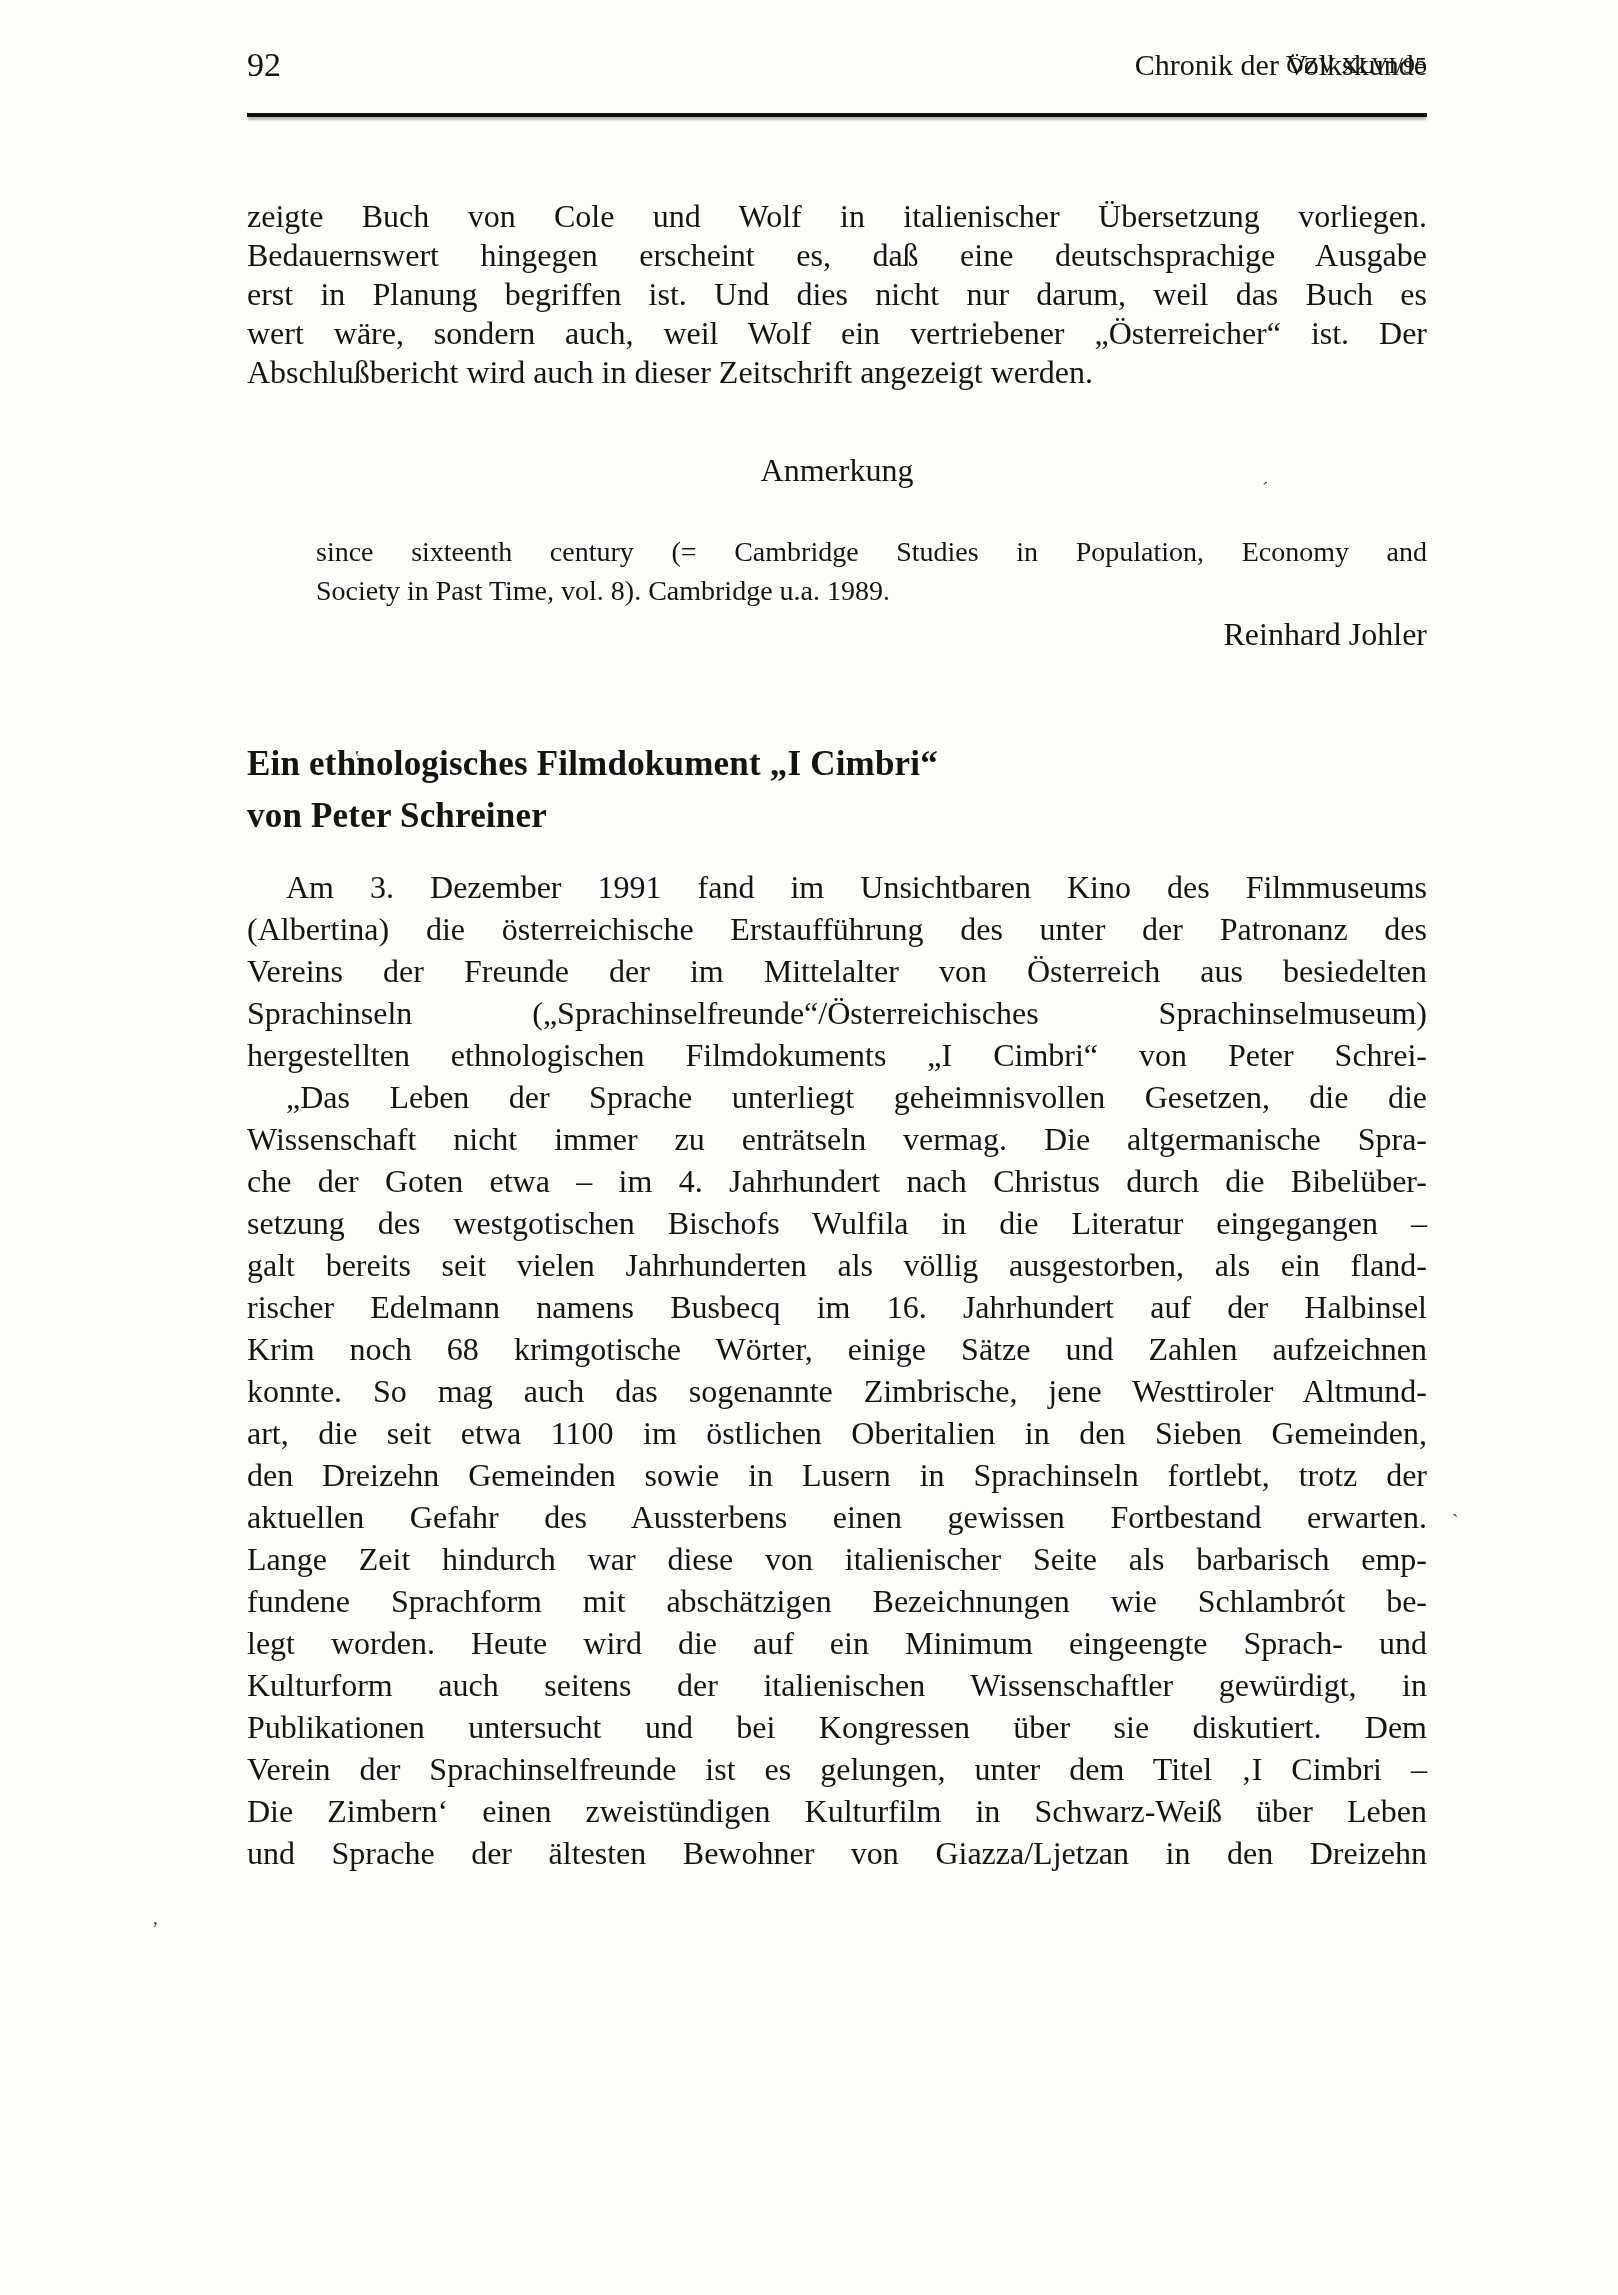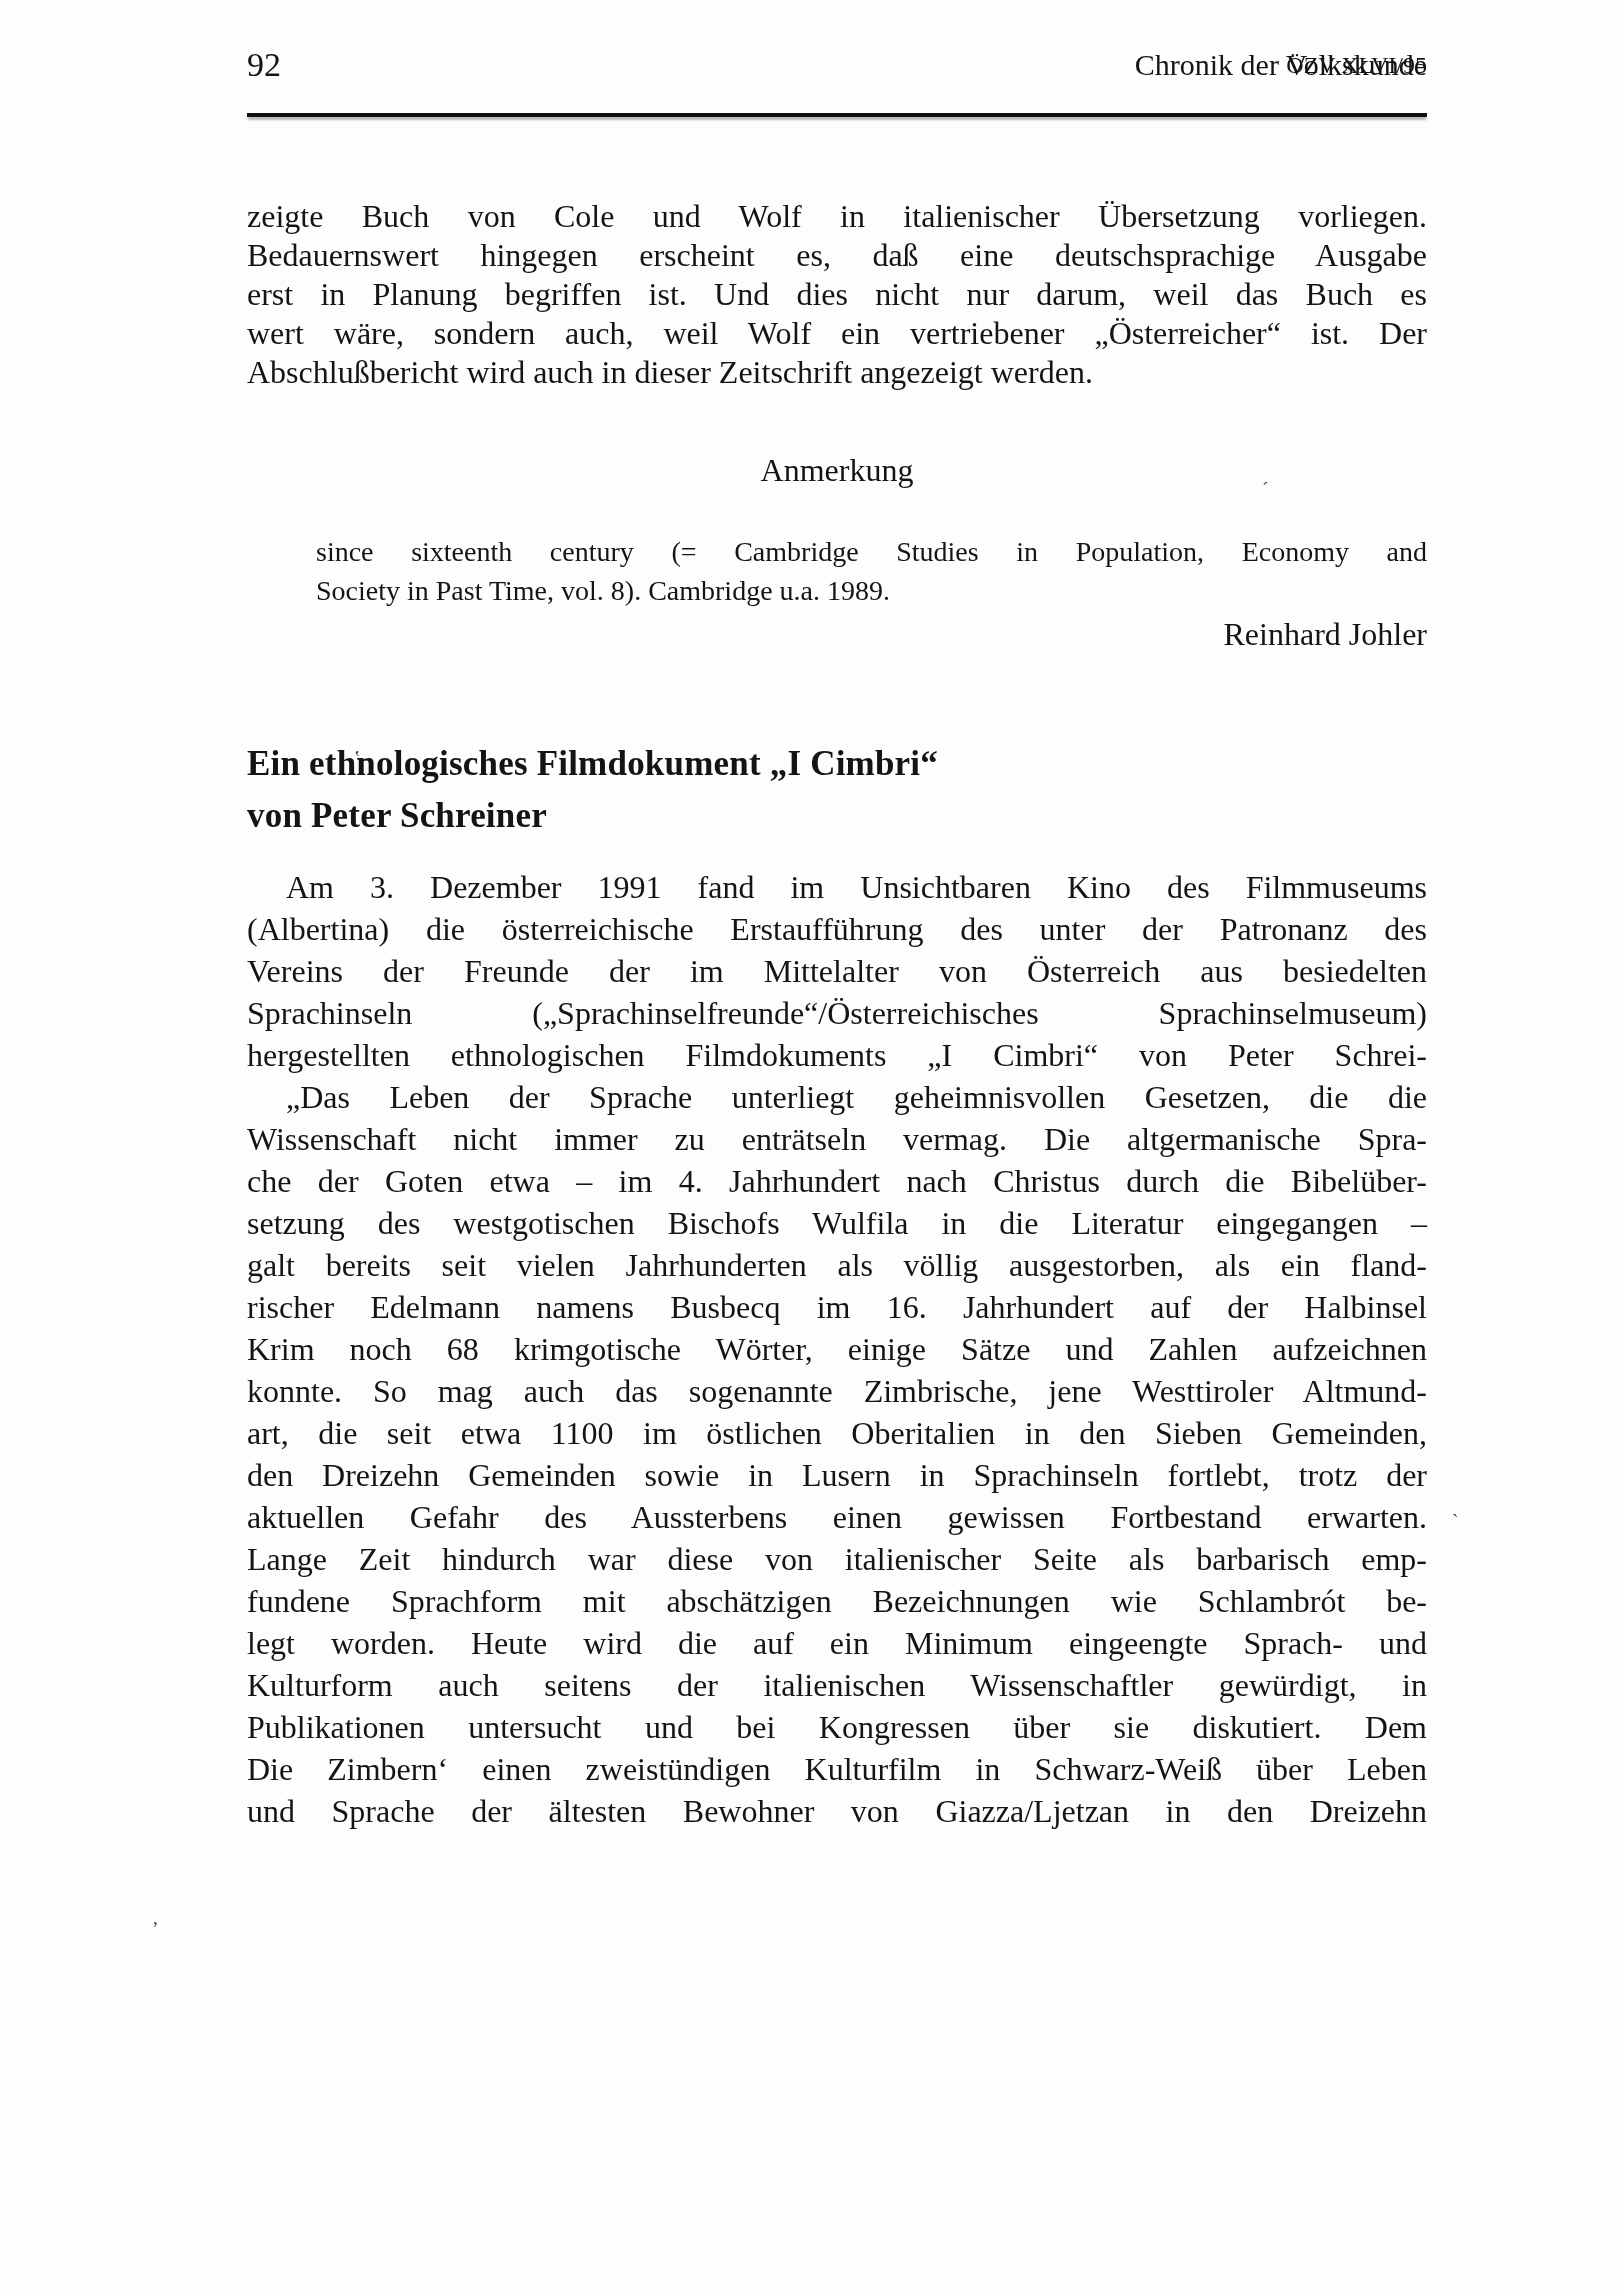--- a/index.html
+++ b/index.html
@@ -95,20 +95,21 @@
           <div class="line">Krim noch 68 krimgotische Wörter, einige Sätze und Zahlen aufzeichnen</div>
           <div class="line">konnte. So mag auch das sogenannte Zimbrische, jene Westtiroler Altmund-</div>
           <div class="line">art, die seit etwa 1100 im östlichen Oberitalien in den Sieben Gemeinden,</div>
           <div class="line">den Dreizehn Gemeinden sowie in Lusern in Sprachinseln fortlebt, trotz der</div>
           <div class="line">aktuellen Gefahr des Aussterbens einen gewissen Fortbestand erwarten.</div>
           <div class="line">Lange Zeit hindurch war diese von italienischer Seite als barbarisch emp-</div>
           <div class="line">fundene Sprachform mit abschätzigen Bezeichnungen wie Schlambrót be-</div>
           <div class="line">legt worden. Heute wird die auf ein Minimum eingeengte Sprach- und</div>
           <div class="line">Kulturform auch seitens der italienischen Wissenschaftler gewürdigt, in</div>
           <div class="line">Publikationen untersucht und bei Kongressen über sie diskutiert. Dem</div>
+          <div class="line">Verein der Sprachinselfreunde ist es gelungen, unter dem Titel ‚I Cimbri –</div>
           <div class="line">Die Zimbern‘ einen zweistündigen Kulturfilm in Schwarz-Weiß über Leben</div>
           <div class="line">und Sprache der ältesten Bewohner von Giazza/Ljetzan in den Dreizehn</div>
         </section>
     </main>
 
   </div>
 <span class="artifact" style="left: 1262px; top: 479px;">´</span>
     <span class="artifact" style="left: 354px; top: 748px;">‛</span>
     <span class="artifact" style="left: 1452px; top: 1497px;">ˏ</span>
     <span class="artifact" style="left: 152px; top: 1919px;">ʼ</span>

